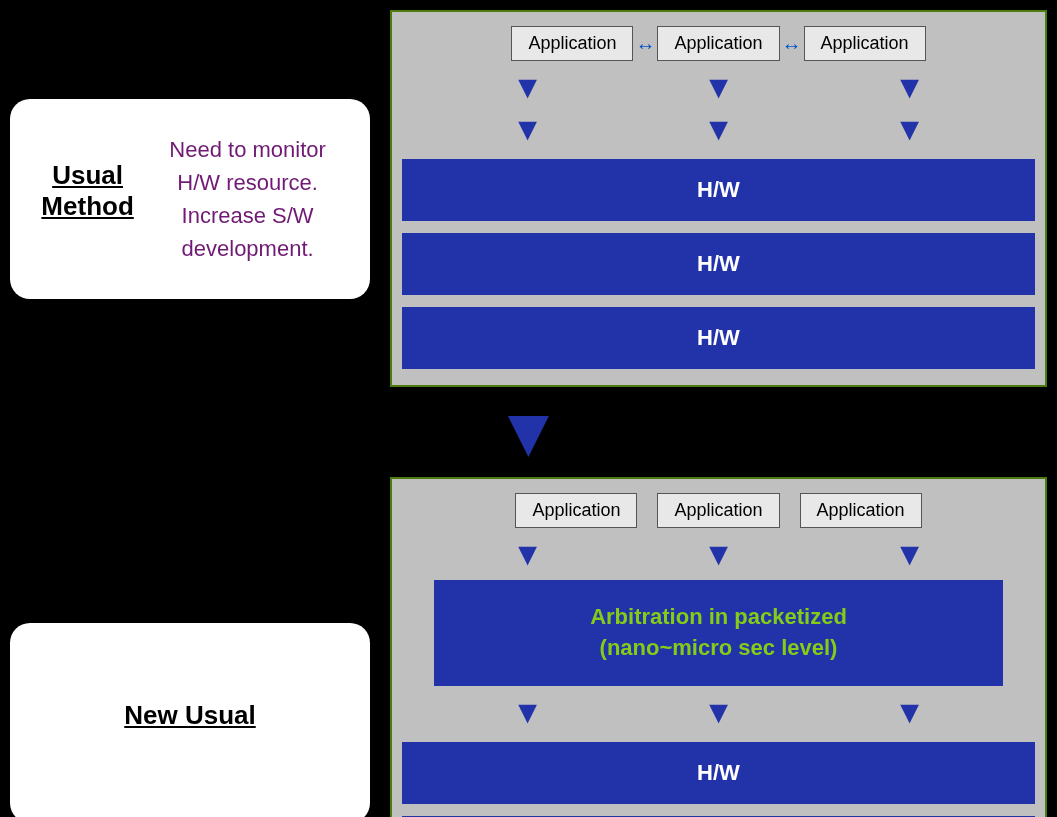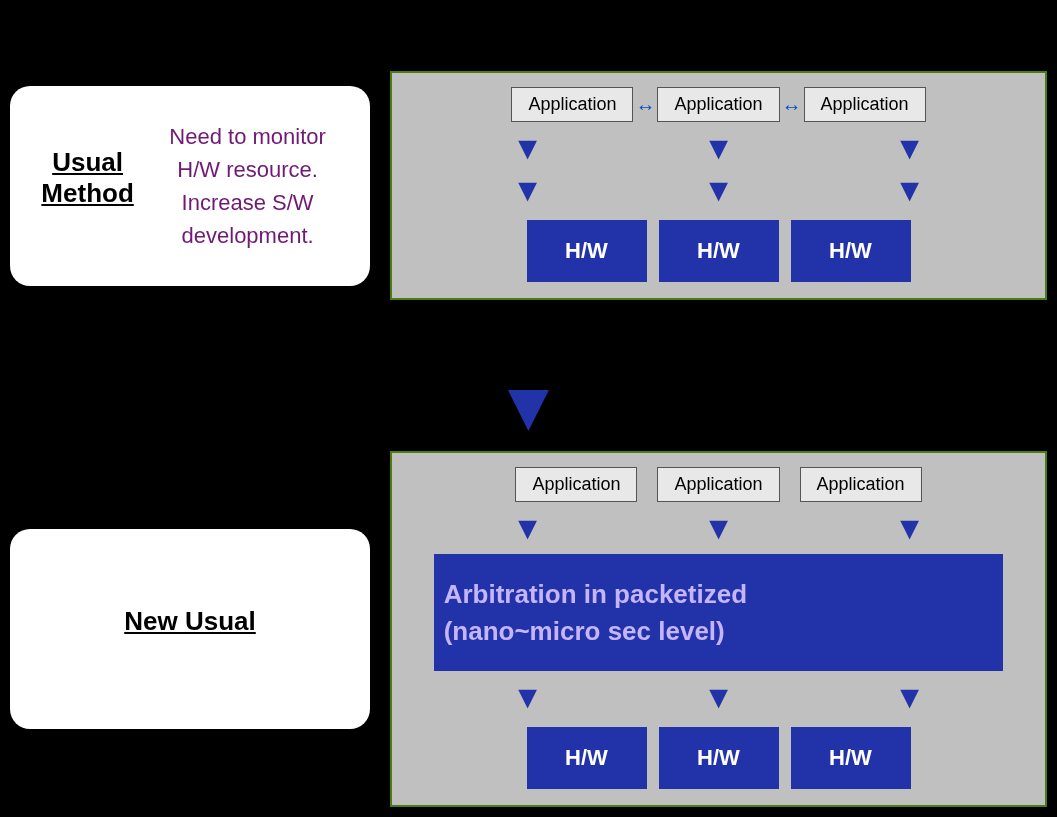--- a/index.html
+++ b/index.html
@@ -139,21 +139,21 @@
       font-weight: bold;
       text-align: center;
       line-height: 1.3;
       z-index: 2;
       position: relative;
     }
 
     
     .hw-row {
       display: flex;
-      flex-direction: row;
+      flex-direction: column;
       gap: 12px;
       width: 100%;
       justify-content: center;
       margin-top: 4px;
     }
 
     .hw-box {
       background: #2233aa;
       color: #fff;
       font-size: 22px;
@@ -176,23 +176,24 @@
       font-size: 70px;
       line-height: 1;
       display: flex;
       align-items: center;
       justify-content: center;
     }
 
     
     .arbitration-flat {
       background: #2233aa;
-      color: #c4b5fd;
-      font-size: 26px;
-      font-weight: bold;
+      color: #84cc16;
+      font-size: 22px;
+      font-weight: bold;
+      text-align: center;
       width: 90%;
       padding: 22px 10px;
       line-height: 1.4;
     }
 
     
     .app-row-bottom {
       display: flex;
       flex-direction: row;
       gap: 20px;

